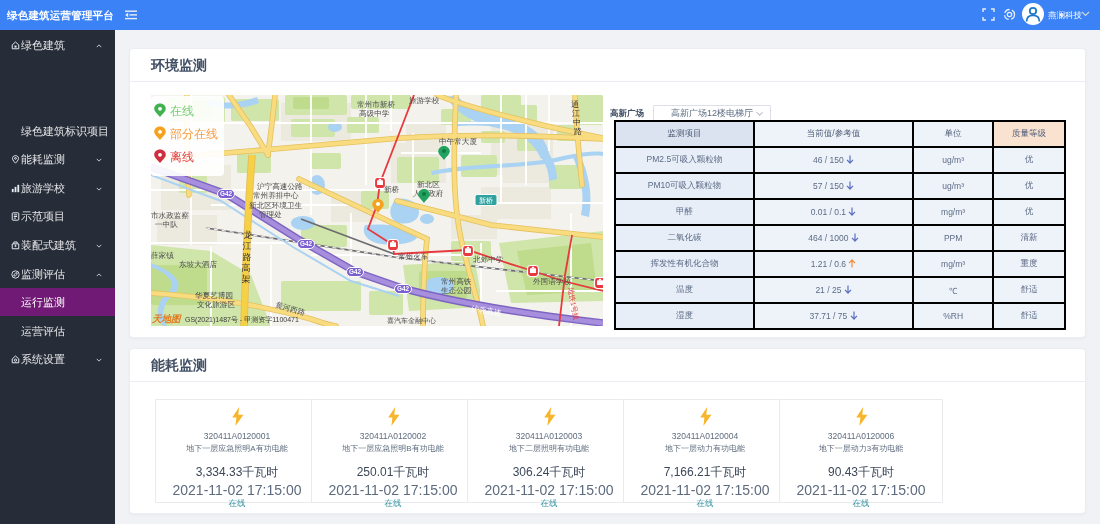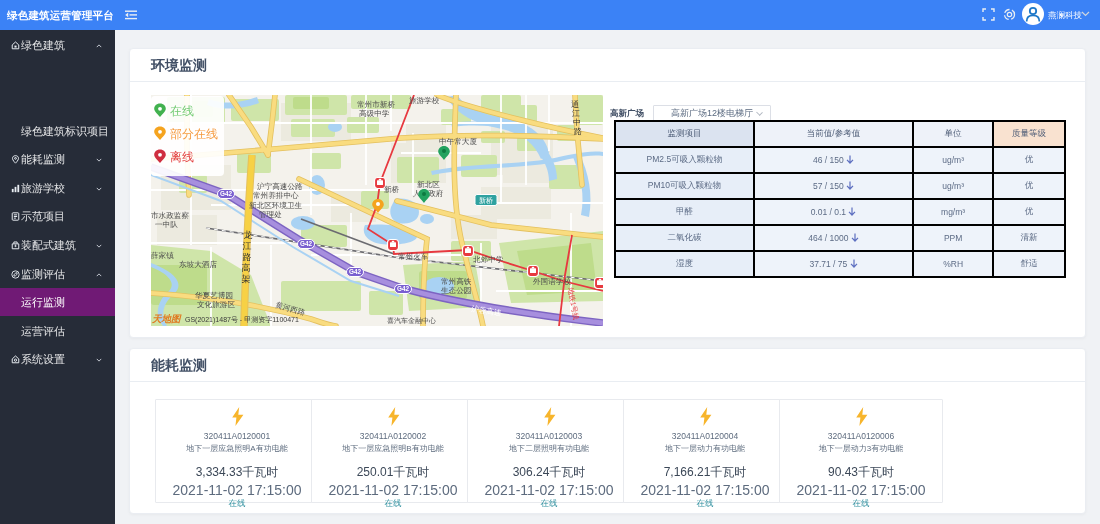--- a/index.html
+++ b/index.html
@@ -471,20 +471,36 @@
             </tr>
       <tr>
               <td class="c1">二氧化碳</td>
               <td class="c2">464 / 1000 <svg width="8" height="9" viewBox="0 0 8 9" style="vertical-align:-1px">
                   <path d="M4 0.5 V7.5 M1 4.8 L4 8 L7 4.8" stroke="#5d6fc0" stroke-width="1.2" fill="none"></path>
                 </svg></td>
               <td class="c3">PPM</td>
               <td class="c4">清新</td>
             </tr>
       <tr>
+              <td class="c1">挥发性有机化合物</td>
+              <td class="c2">1.21 / 0.6 <svg width="8" height="9" viewBox="0 0 8 9" style="vertical-align:-1px">
+                  <path d="M4 8.5 V1.5 M1 4.2 L4 1 L7 4.2" stroke="#ef8c3c" stroke-width="1.2" fill="none"></path>
+                </svg></td>
+              <td class="c3">mg/m³</td>
+              <td class="c4">重度</td>
+            </tr>
+      <tr>
+              <td class="c1">温度</td>
+              <td class="c2">21 / 25 <svg width="8" height="9" viewBox="0 0 8 9" style="vertical-align:-1px">
+                  <path d="M4 0.5 V7.5 M1 4.8 L4 8 L7 4.8" stroke="#5d6fc0" stroke-width="1.2" fill="none"></path>
+                </svg></td>
+              <td class="c3">℃</td>
+              <td class="c4">舒适</td>
+            </tr>
+      <tr>
               <td class="c1">湿度</td>
               <td class="c2">37.71 / 75 <svg width="8" height="9" viewBox="0 0 8 9" style="vertical-align:-1px">
                   <path d="M4 0.5 V7.5 M1 4.8 L4 8 L7 4.8" stroke="#5d6fc0" stroke-width="1.2" fill="none"></path>
                 </svg></td>
               <td class="c3">%RH</td>
               <td class="c4">舒适</td>
             </tr>
     </tbody>
         </table>
   </div>

